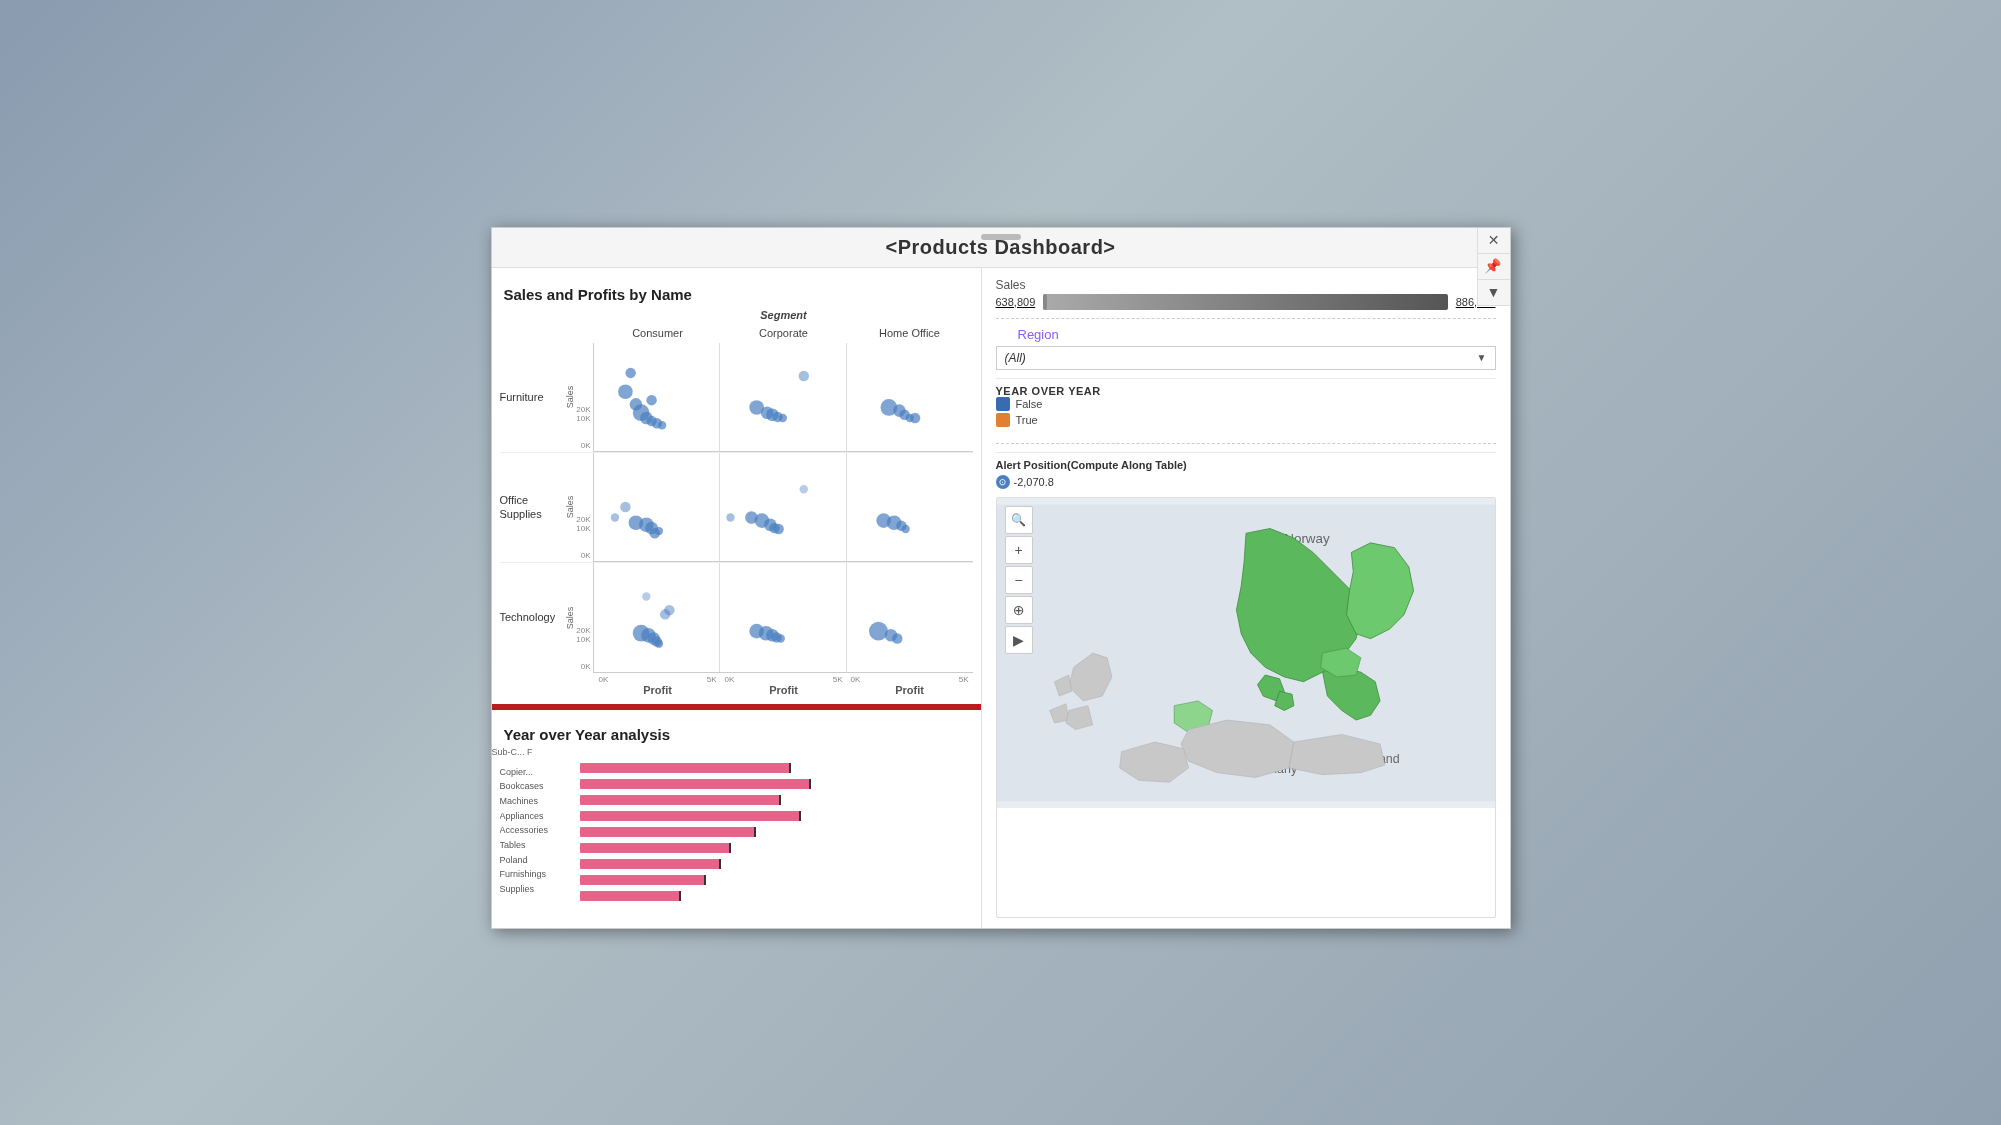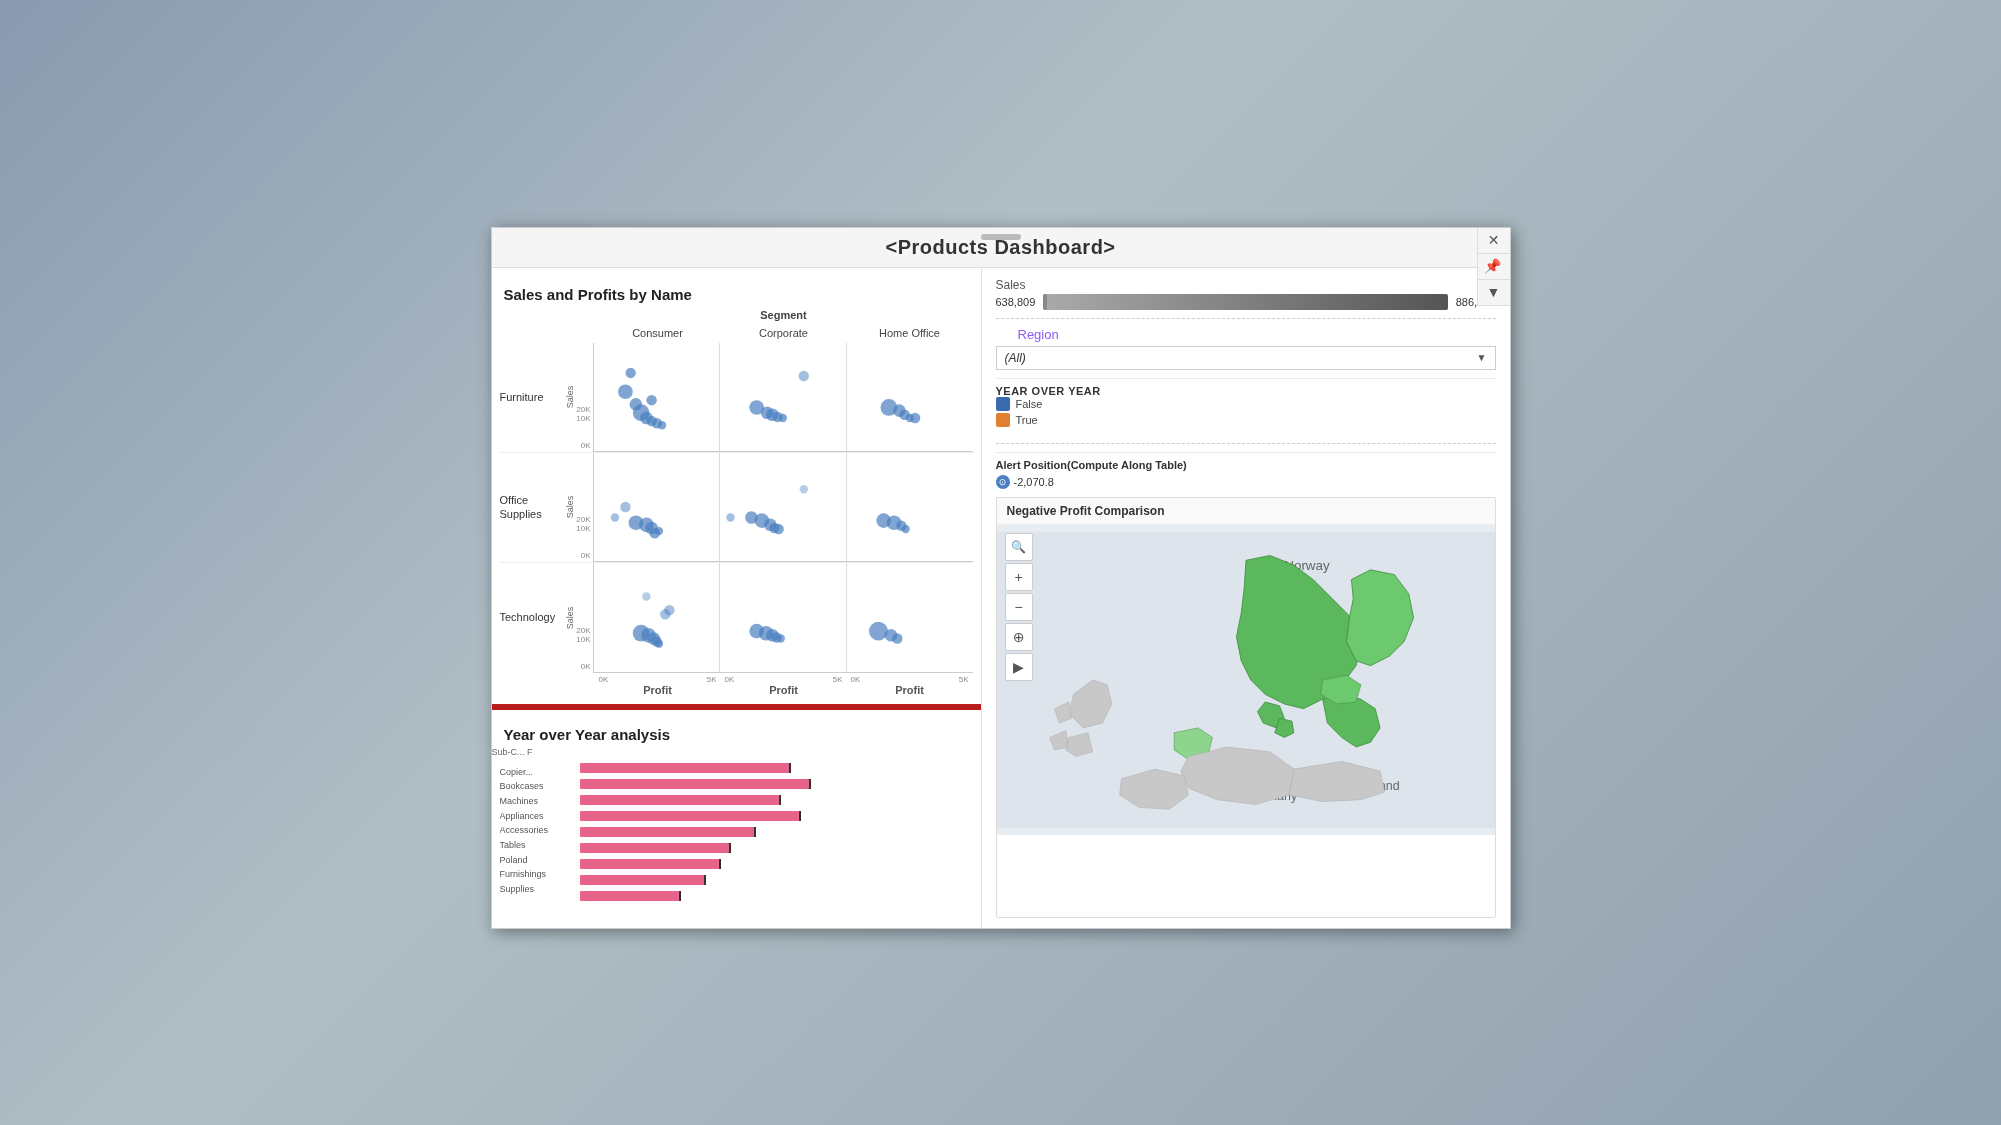--- a/index.html
+++ b/index.html
@@ -187,20 +187,21 @@
     }
     .sales-label {
       font-size: 12px;
       color: #555;
       margin-bottom: 2px;
     }
     .sales-range {
       display: flex;
       align-items: center;
       gap: 8px;
+      text-decoration: underline;
     }
     .sales-value {
       font-size: 11px;
       color: #333;
     }
     .sales-slider {
       flex: 1;
       height: 18px;
       background: linear-gradient(to right, #aaa, #555);
       border-radius: 2px;
@@ -357,21 +358,21 @@
     </div>
   </div>
 
   <div class="dashboard-body">
 
     <div class="left-panel">
       <div class="section-title">Sales and Profits by Name</div>
 
       <div class="scatter-container">
 
-        <div style="display:flex; padding-left:95px; margin-bottom:2px;">
+        <div style="display:flex; padding-left:95px; margin-bottom:2px;font-style:italic;">
           <div style="flex:1; text-align:center; font-size:11px; font-weight:700; color:#444;">Segment</div>
         </div>
         <div style="display:flex; padding-left:95px; margin-bottom:0;">
           <div class="segment-col-header">Consumer</div>
           <div class="segment-col-header">Corporate</div>
           <div class="segment-col-header">Home Office</div>
         </div>
 
         <div class="scatter-row">
           <div class="category-label">Furniture</div>
@@ -626,21 +627,20 @@
 
       <div class="alert-section">
         <div class="alert-title">Alert Position(Compute Along Table)</div>
         <div class="alert-value">
           <div class="alert-icon">⊙</div>
           <span>-2,070.8</span>
         </div>
       </div>
 
       <div class="map-section">
-        <div class="map-title">Negative Profit Comparison</div>
         <div class="map-area">
           <div class="map-controls">
             <div class="map-btn map-search-btn">🔍</div>
             <div class="map-btn">+</div>
             <div class="map-btn">−</div>
             <div class="map-btn">⊕</div>
             <div class="map-btn">▶</div>
           </div>
 
           

